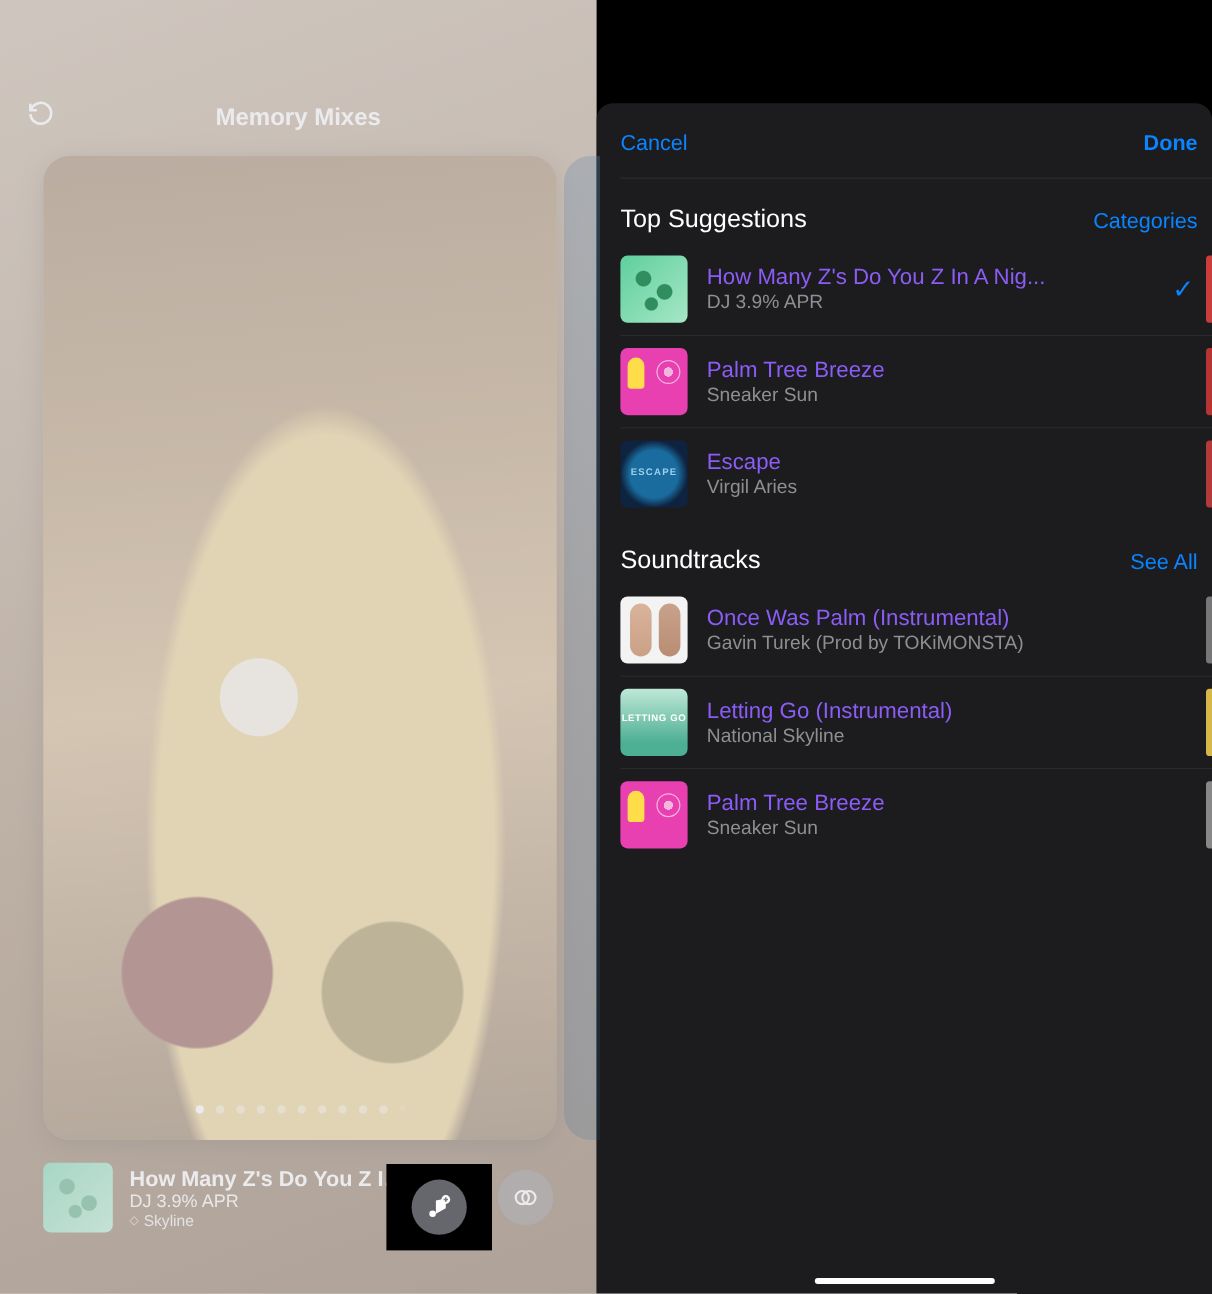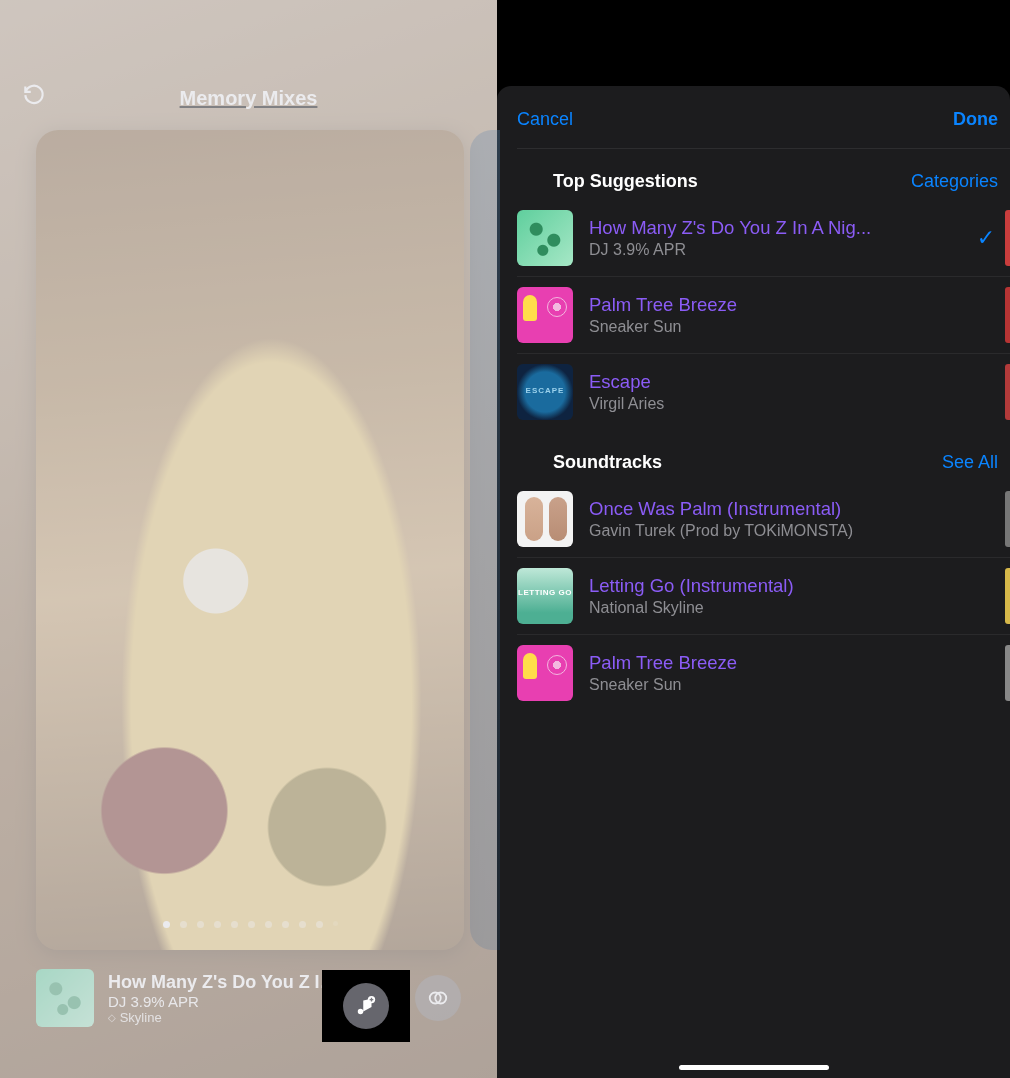--- a/index.html
+++ b/index.html
@@ -10,21 +10,21 @@
   .left {
     position: relative;
     width: 497px; height: 1078px;
     background: linear-gradient(160deg, #bba68e 0%, #a48a6c 35%, #8e6f4d 60%, #6f5236 100%);
   }
   .left::before { 
     content: ""; position: absolute; inset: 0;
     background: rgba(220,220,225,0.58);
     pointer-events: none; z-index: 40;
   }
-  .l-header { position: absolute; top: 78px; left: 0; right: 0; height: 40px; display: flex; align-items: center; justify-content: center; z-index: 30; text-decoration: underline; }
+  .l-header { position: absolute; top: 78px; left: 0; right: 0; height: 40px; display: flex; align-items: center; justify-content: center; z-index: 30; }
   .l-back { position: absolute; left: 18px; top: 78px; width: 32px; height: 32px; display:flex; align-items:center; justify-content:center; z-index:30; }
   .l-back svg { width: 26px; height: 26px; stroke: #fff; fill: none; stroke-width: 2; }
   .l-title { color: #fff; font-size: 20px; font-weight: 600; }
 
   .card {
     position: absolute; left: 36px; top: 130px; width: 428px; height: 820px;
     border-radius: 22px; overflow: hidden;
     box-shadow: 0 4px 20px rgba(0,0,0,0.25);
     z-index: 20;
   }
@@ -73,21 +73,21 @@
   .sheet { position:absolute; left:0; right:0; top: 86px; bottom:0; background:#1c1c1e; border-radius: 14px 14px 0 0; padding: 18px 0 0 0; overflow:hidden;}
   .sheet-padded { padding-left: 20px; padding-right: 12px; }
   .bar { display:flex; justify-content:space-between; align-items:center; height:30px;}
   .link { color:#0a84ff; font-size:18px; }
   .hrow { display:flex; justify-content:space-between; align-items:center; margin-top: 30px; }
   .h1 { font-size:38px; font-weight:700; letter-spacing:-0.5px;}
   .schbtn { width:44px; height:44px; border-radius:50%; background:#2e2e30; display:flex; align-items:center; justify-content:center;}
   .schbtn svg { width:22px; height:22px; stroke:#0a84ff; fill:none; stroke-width:2.4;}
   .divider { height:1px; background:#2d2d2f; margin: 14px 0 0 20px;}
   .sect { display:flex; justify-content:space-between; align-items:flex-end; padding: 22px 12px 0 20px;}
-  .sect-title { font-size:18px; font-weight:700;margin-left:36px;}
+  .sect-title { font-size:21px; font-weight:400;}
   .sect-link { color:#0a84ff; font-size:18px;}
   .list { margin-top:8px; padding-left:0px;}
   .row { display:flex; align-items:center; gap:16px; padding: 10px 12px 10px 0; margin-left:20px; border-bottom:1px solid #2a2a2c; position:relative;}
   .row:last-child{border-bottom:none;}
   .art { width:56px; height:56px; border-radius:6px; flex:0 0 56px; position:relative; overflow:hidden;}
   .meta { flex:1; min-width:0;}
   .t1 { font-size:18.5px; color:#8b5cf6; white-space:nowrap; overflow:hidden; text-overflow:ellipsis;}
   .t2 { font-size:16px; color:#8e8e93; margin-top:2px; white-space:nowrap; overflow:hidden; text-overflow:ellipsis;}
   .check { width:24px; flex:0 0 24px; color:#0a84ff; font-size:22px; text-align:center;}
   

